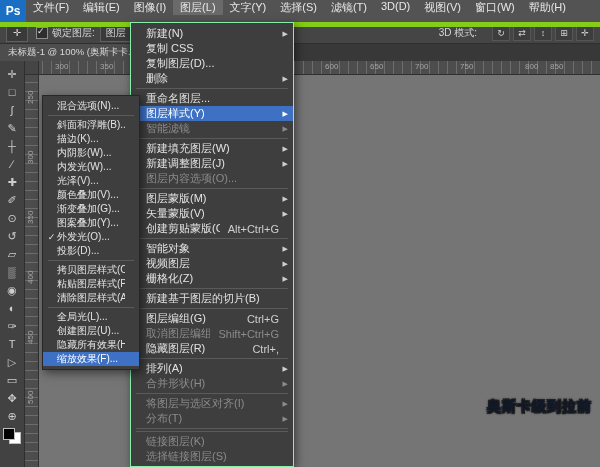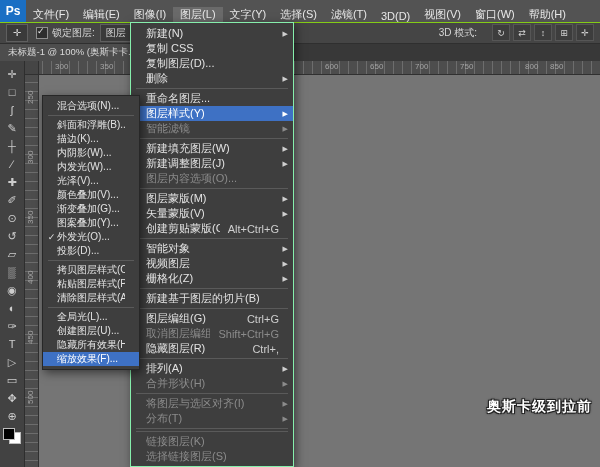--- a/index.html
+++ b/index.html
@@ -5,23 +5,23 @@
   :root{
     --menu-highlight:#3e71c4;
     --logo-blue:#1a6fc4;
     --canvas:#757575;
   }
   html,body{margin:0;padding:0;}
   body{font-family:"Liberation Sans","DejaVu Sans",sans-serif;}
   #app{position:relative;width:600px;height:467px;background:var(--canvas);overflow:hidden;}
 
   
-  .menubar{position:absolute;top:0;left:0;right:0;height:22px;background:#535353;display:flex;align-items:stretch;color:#e8e8e8;font-size:11px;z-index:4;border-bottom:1px solid #84cc16;}
+  .menubar{position:absolute;top:0;left:0;right:0;height:22px;background:#535353;display:flex;align-items:stretch;color:#e8e8e8;font-size:11px;z-index:4;border-bottom:5px solid #84cc16;}
   .ps-logo{width:26px;display:flex;align-items:center;justify-content:center;background:var(--logo-blue);color:#fff;font-weight:bold;font-size:12px;}
-  .mb-items{display:flex;align-items:flex-end;}
+  .mb-items{display:flex;align-items:flex-start;}
   .mb-item{display:flex;align-items:center;padding:0 7px;white-space:nowrap;cursor:default;}
   .mb-item.active{background:#6a6a6a;}
 
   
   .options-bar{position:absolute;top:22px;left:0;right:0;height:22px;background:#454545;border-bottom:1px solid #2f2f2f;display:flex;align-items:center;color:#d6d6d6;font-size:10px;padding:0 6px;box-sizing:border-box;z-index:1;}
   .tool-badge{width:20px;height:16px;border:1px solid #5f5f5f;background:#3a3a3a;display:flex;align-items:center;justify-content:center;font-size:10px;color:#d8d8d8;margin-right:8px;}
   .checkbox{width:10px;height:10px;border:1px solid #8f8f8f;background:#2e2e2e;margin-right:4px;position:relative;}
   .checkbox.checked::after{content:"✓";position:absolute;top:-2px;left:0;font-size:9px;color:#e8e8e8;}
   .opt-label{margin-right:5px;white-space:nowrap;}
   .select-box{display:flex;align-items:center;gap:8px;border:1px solid #5f5f5f;background:#3a3a3a;padding:1px 5px;min-width:42px;margin-right:10px;}
@@ -62,21 +62,21 @@
   .submenu .menu-row .chk{width:11px;}
   .menu-row .lbl{flex:1;overflow:hidden;}
   .menu-row .sc{font-size:11px;margin-left:8px;color:#cfcfcf;flex:0 0 auto;}
   .menu-row .arr{width:9px;text-align:right;font-size:7px;color:#cfcfcf;flex:0 0 auto;}
   .menu-row.disabled,.menu-row.disabled .sc,.menu-row.disabled .arr,.menu-row.disabled .chk{color:#8b8b8b;}
   .menu-row.hl{background:var(--menu-highlight);color:#fff;justify-content:flex-end;}
   .menu-row.hl .sc,.menu-row.hl .arr{color:#fff;}
   .menu-sep{height:1px;background:#5a5a5a;margin:2px 5px;}
 
   
-  .watermark{position:absolute;right:8px;top:398px;font-size:14px;font-weight:bold;color:#ffffff;letter-spacing:1px;z-index:3;
+  .watermark{position:absolute;right:8px;top:398px;font-size:14px;font-weight:bold;color:#0f172a;letter-spacing:1px;z-index:3;
     text-shadow:0 0 2px #1a1a1a,0 0 3px #1a1a1a,1px 1px 0 #2a2a2a,-1px -1px 0 #2a2a2a,1px -1px 0 #2a2a2a,-1px 1px 0 #2a2a2a;}
 </style>
 </head>
 <body>
 
 <div id="app">
 
   <div class="menubar">
     <div class="ps-logo">Ps</div>
     <div class="mb-items">

